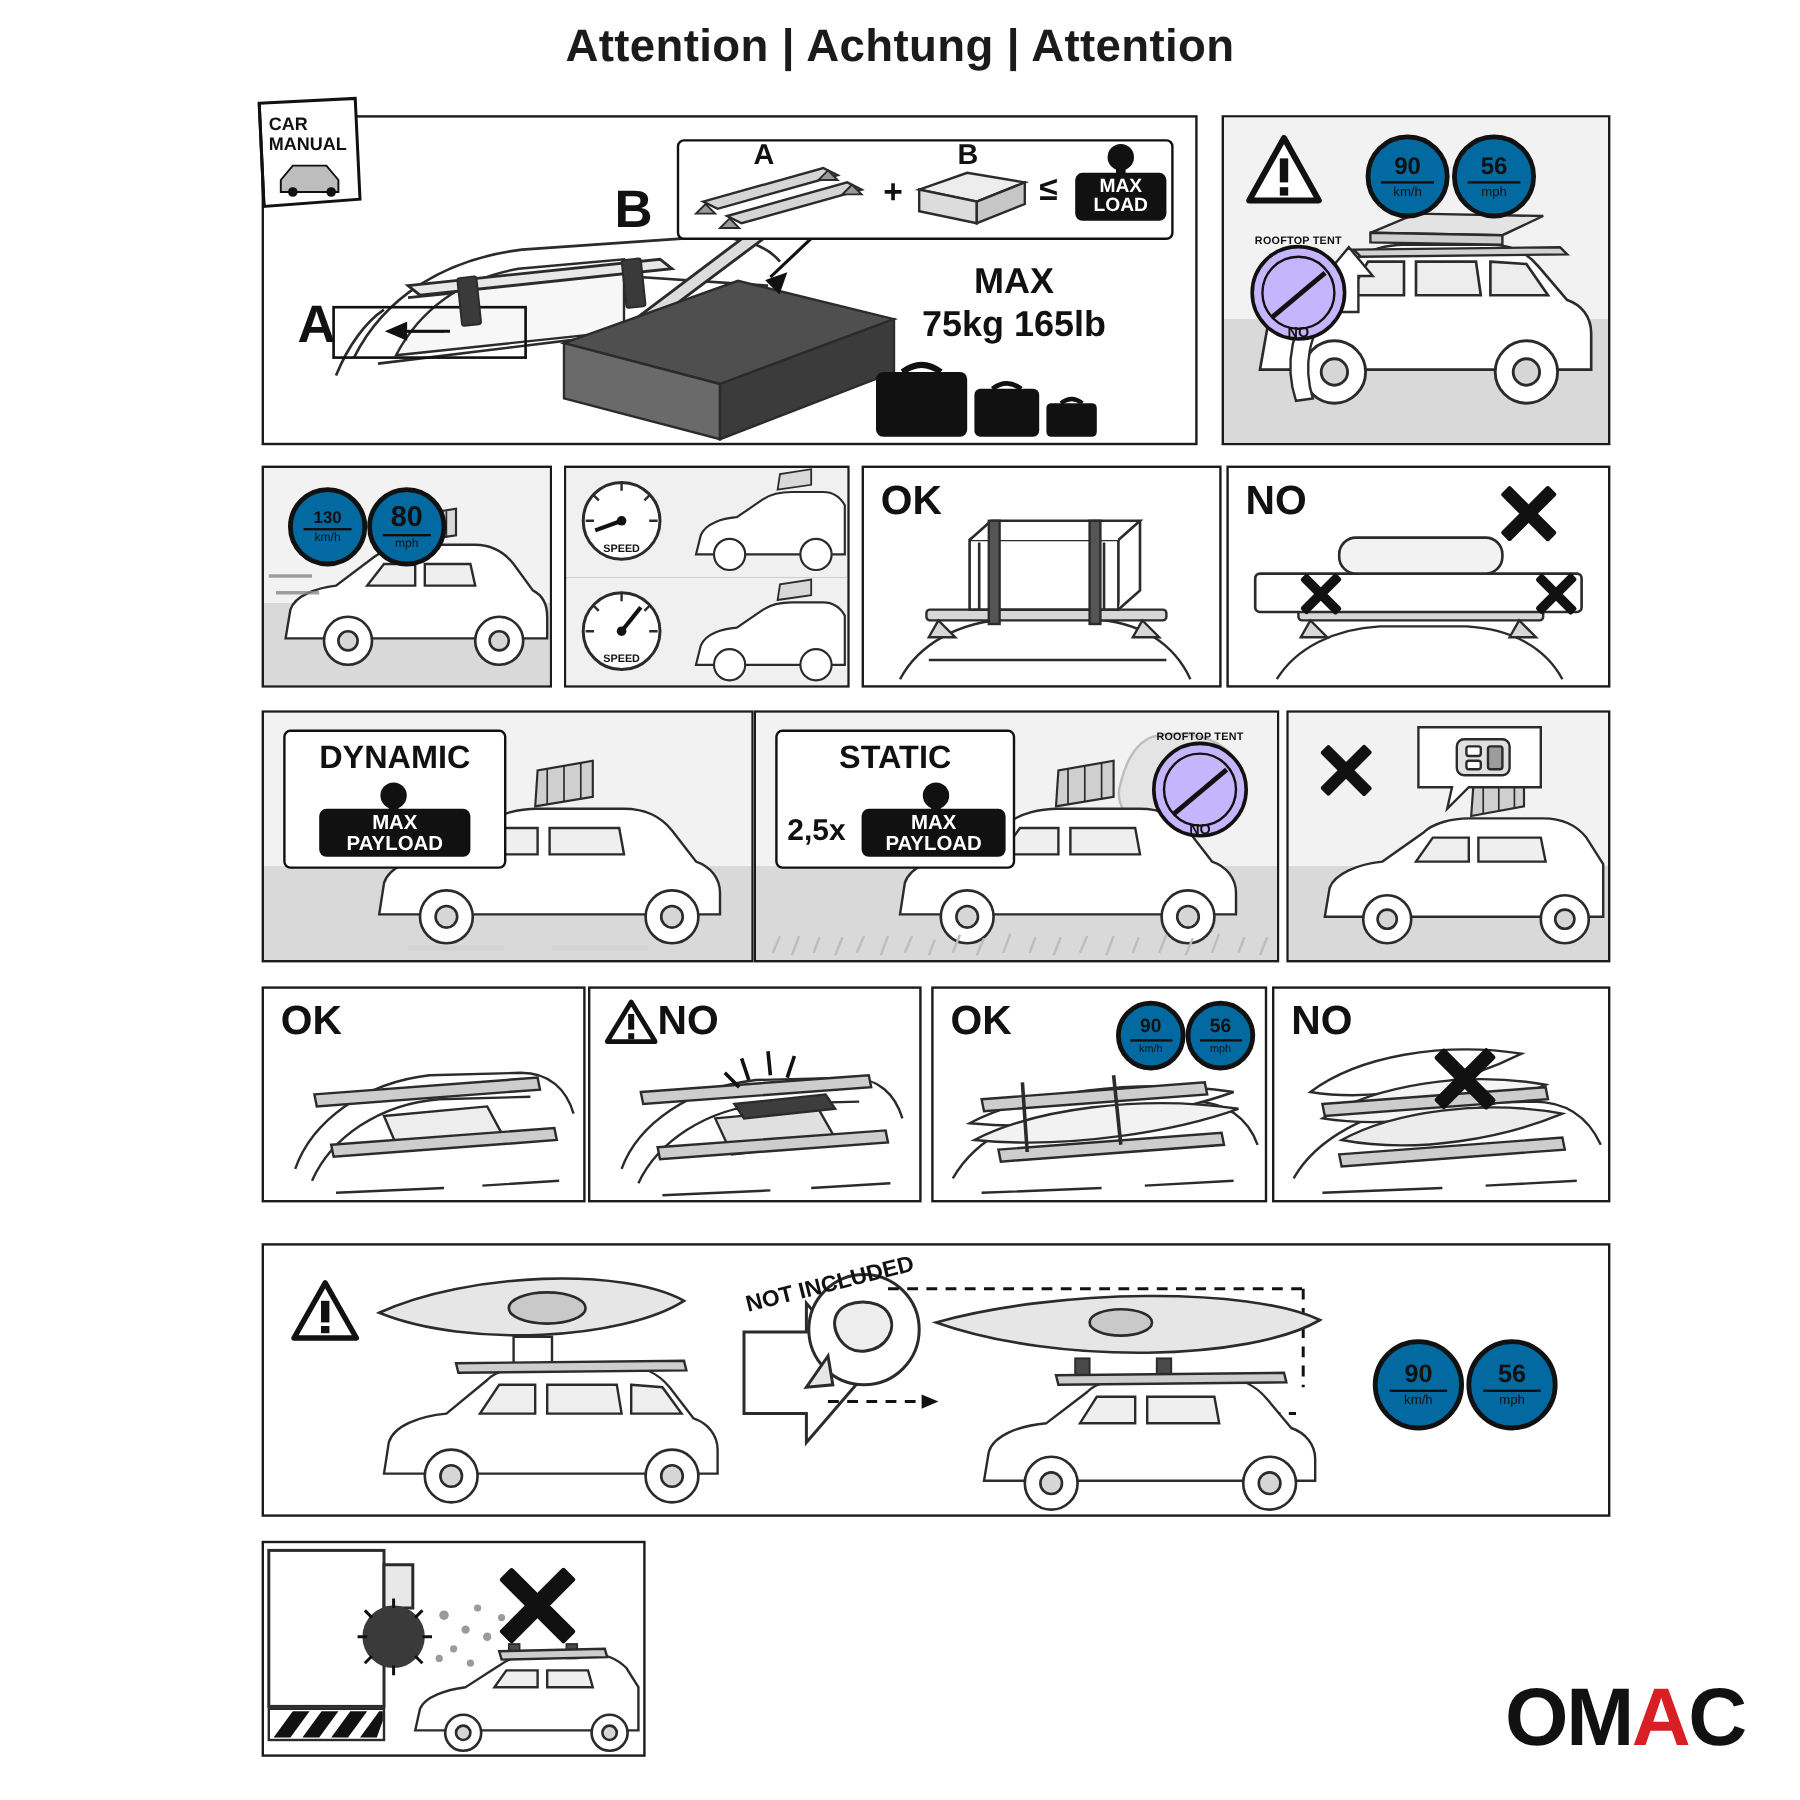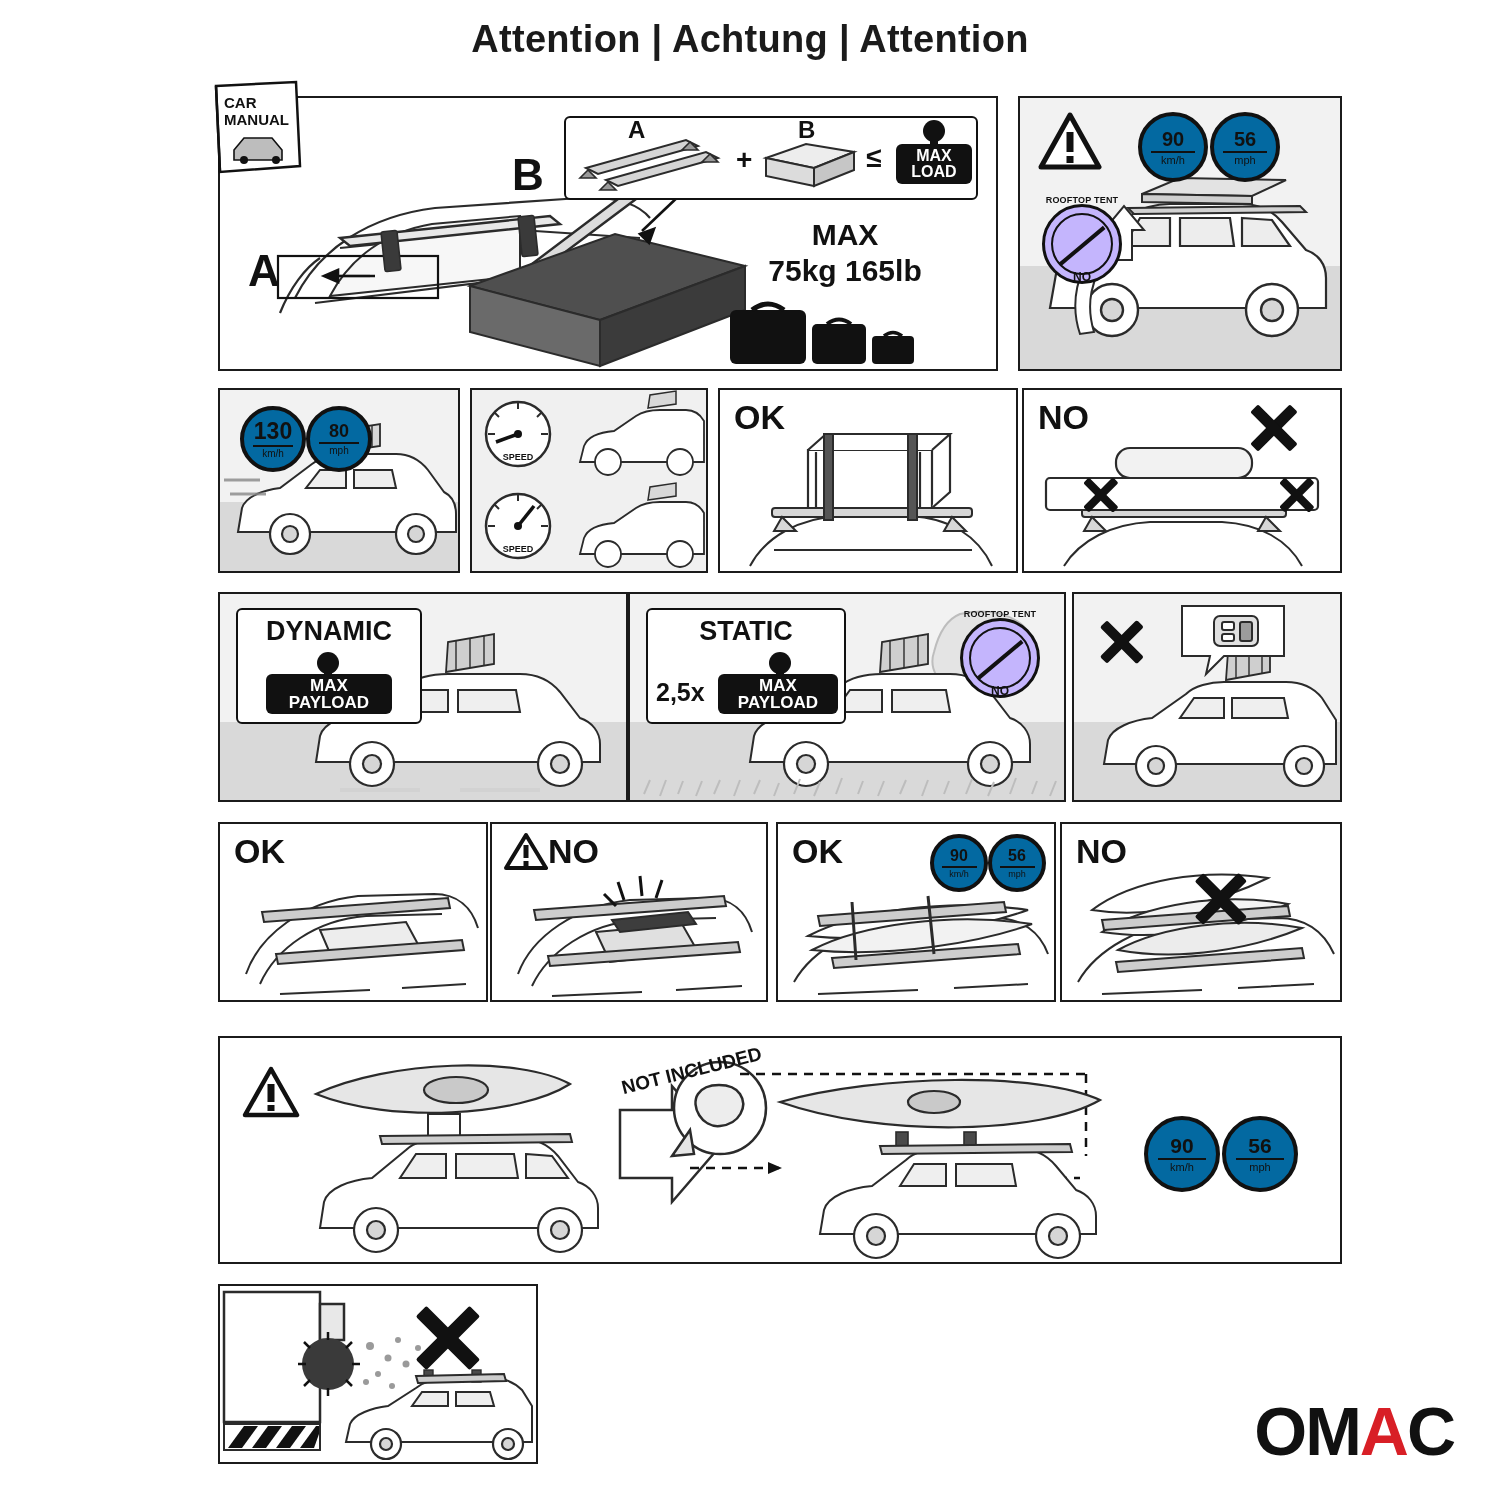--- a/index.html
+++ b/index.html
@@ -227,25 +227,25 @@
       </g>
       <g stroke="#2b2b2b" stroke-width="1.8" fill="#d8d8d8">
         <path d="M120 62 L160 56 L160 34 L122 40 Z"></path>
         <path d="M128 40 L128 60 M140 38 L140 59 M152 36 L152 58" stroke="#2b2b2b" stroke-width="1.4"></path>
       </g>
       <g stroke="#888" stroke-width="3" opacity=".8">
         <path d="M4 90 L40 90 M10 104 L46 104"></path>
       </g>
     </svg>
     <div class="badge" style="left:20px;top:16px;width:58px;height:58px;">
-      <span class="n" style="font-size:23px;">130</span>
+      <span class="n" style="font-size:14px;">130</span>
       <span class="u" style="font-size:10px;">km/h</span>
     </div>
     <div class="badge" style="left:86px;top:16px;width:58px;height:58px;">
-      <span class="n" style="font-size:18px;">80</span>
+      <span class="n" style="font-size:24px;">80</span>
       <span class="u" style="font-size:10px;">mph</span>
     </div>
   </div>
 
   <div class="panel" style="left:470px;top:388px;width:238px;height:185px;">
     <div style="position:absolute;left:0;top:0;right:0;height:50%;background:#f0f0f0;border-bottom:2px solid #1b1b1b;"></div>
     <div style="position:absolute;left:0;bottom:0;right:0;height:50%;background:#f0f0f0;"></div>
 
     <svg class="art" width="234" height="181" viewBox="0 0 234 181">
 

